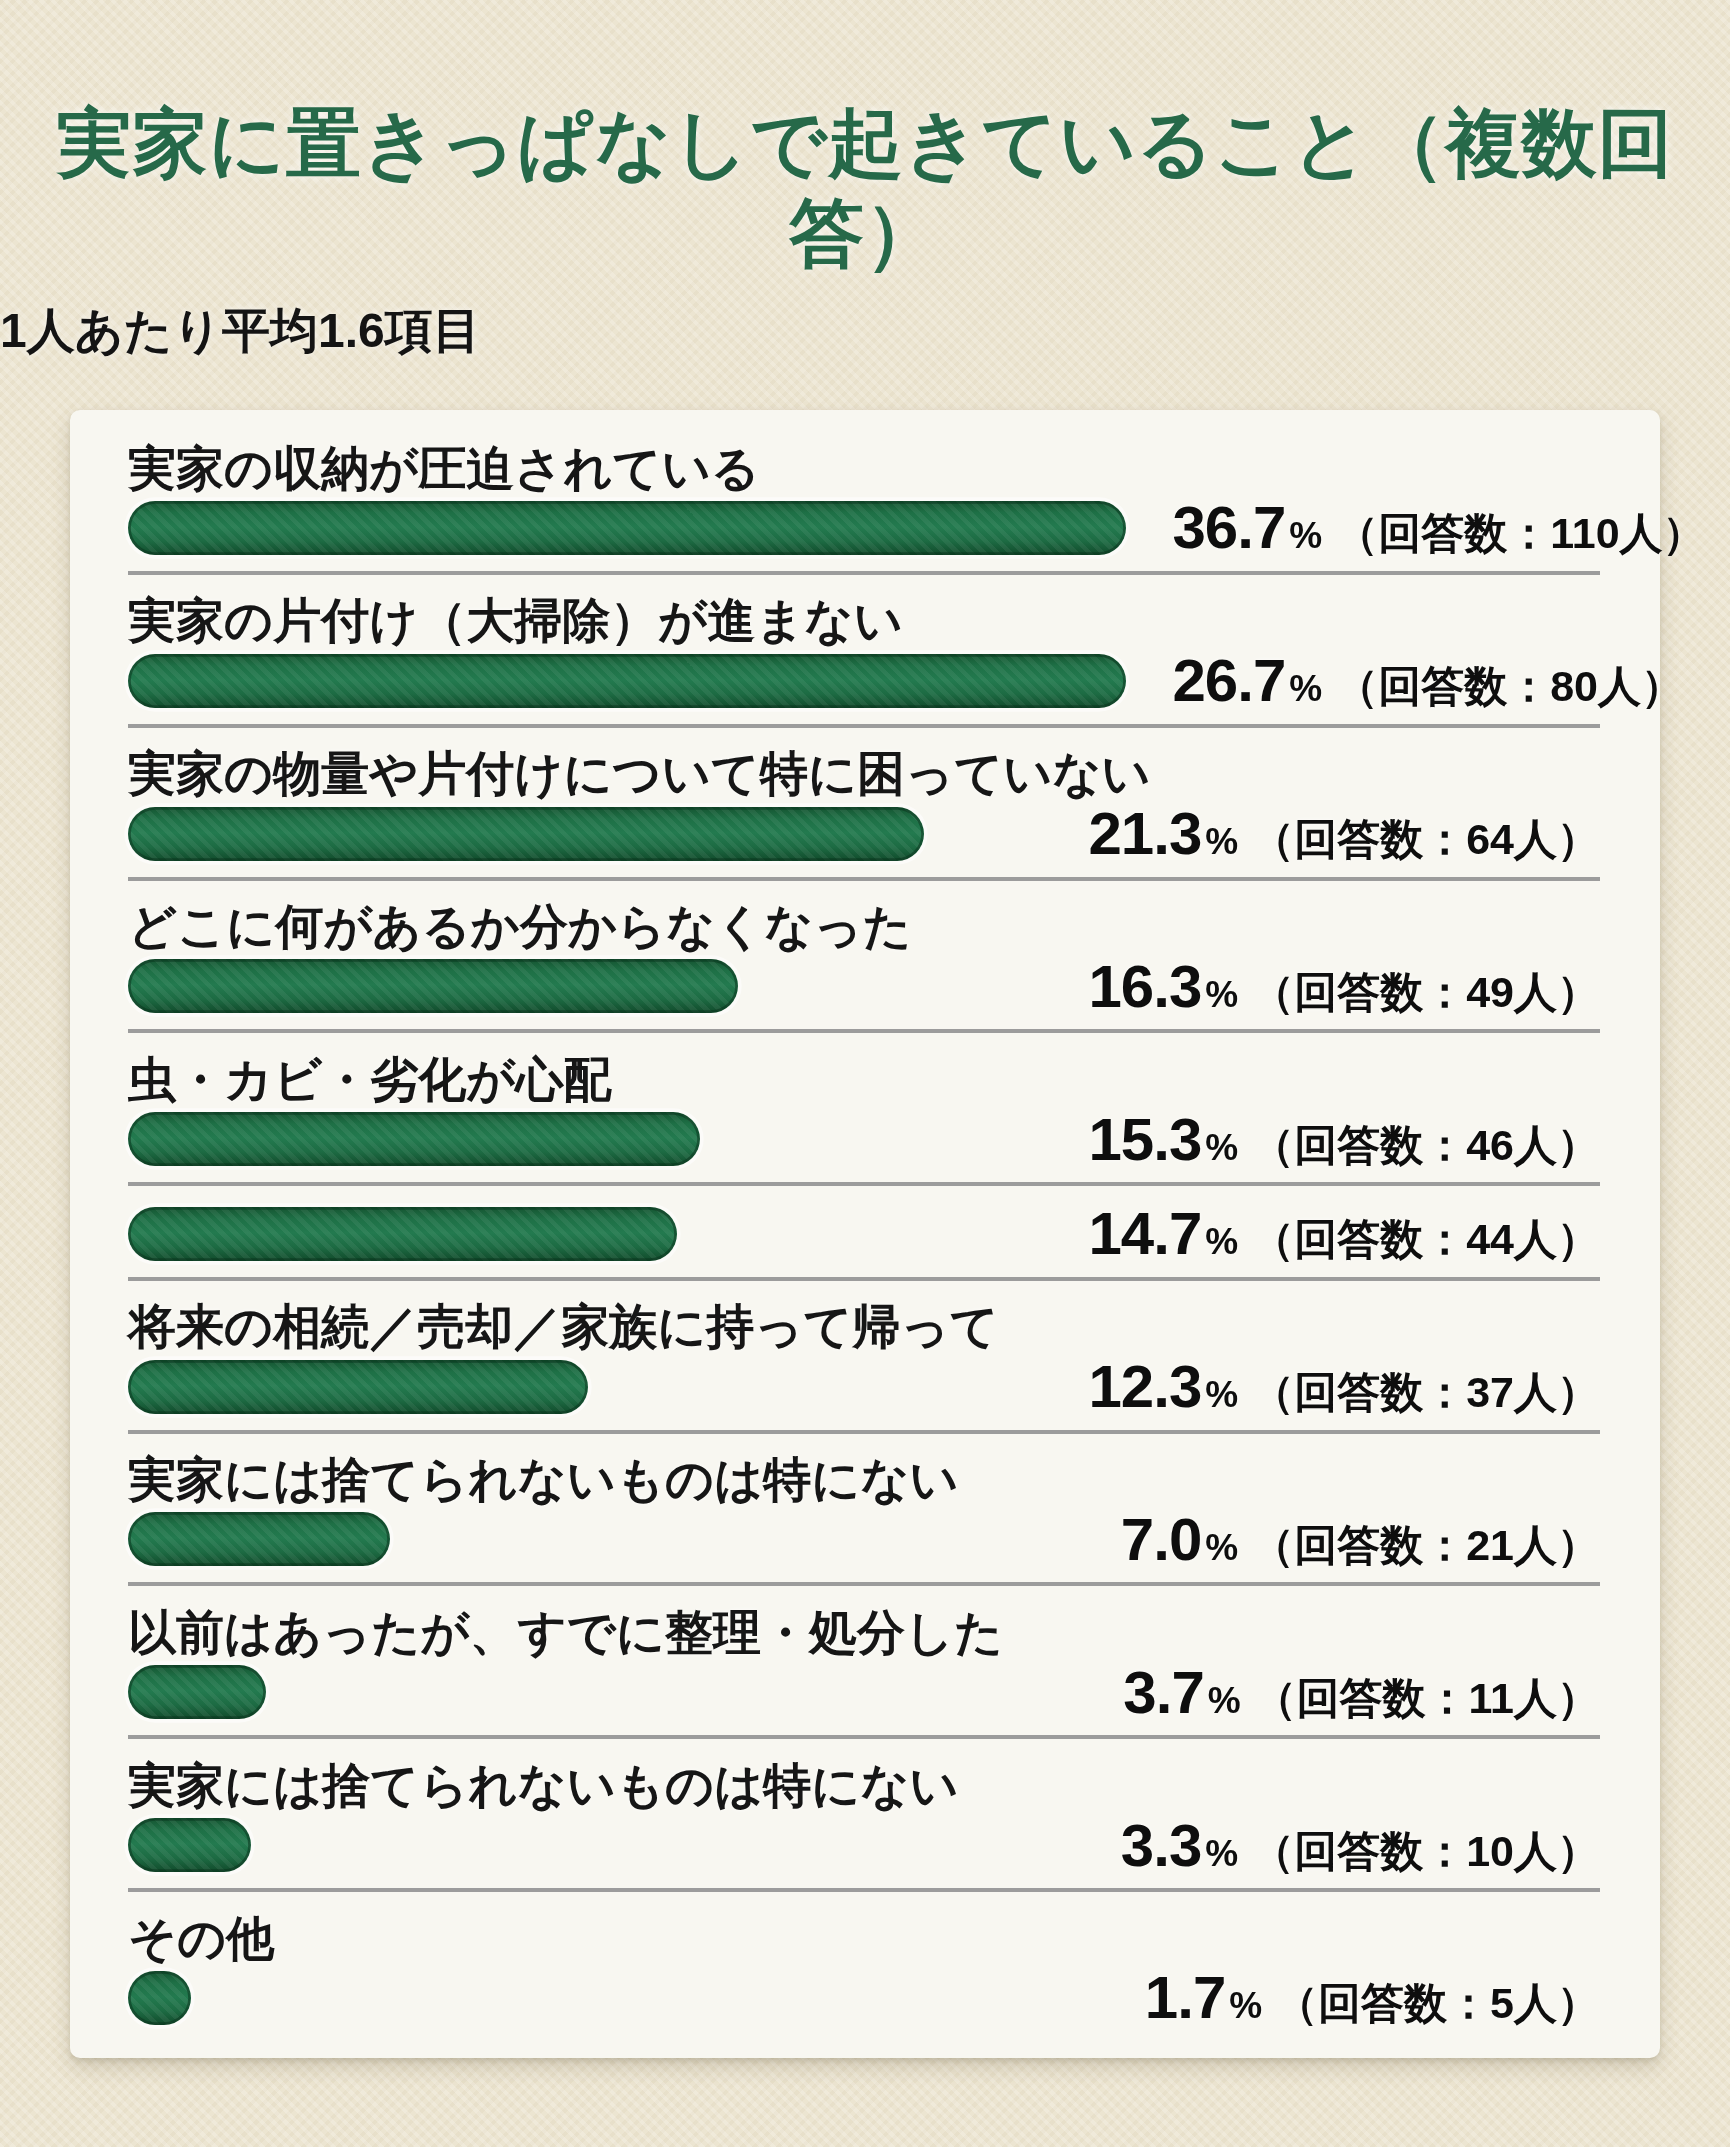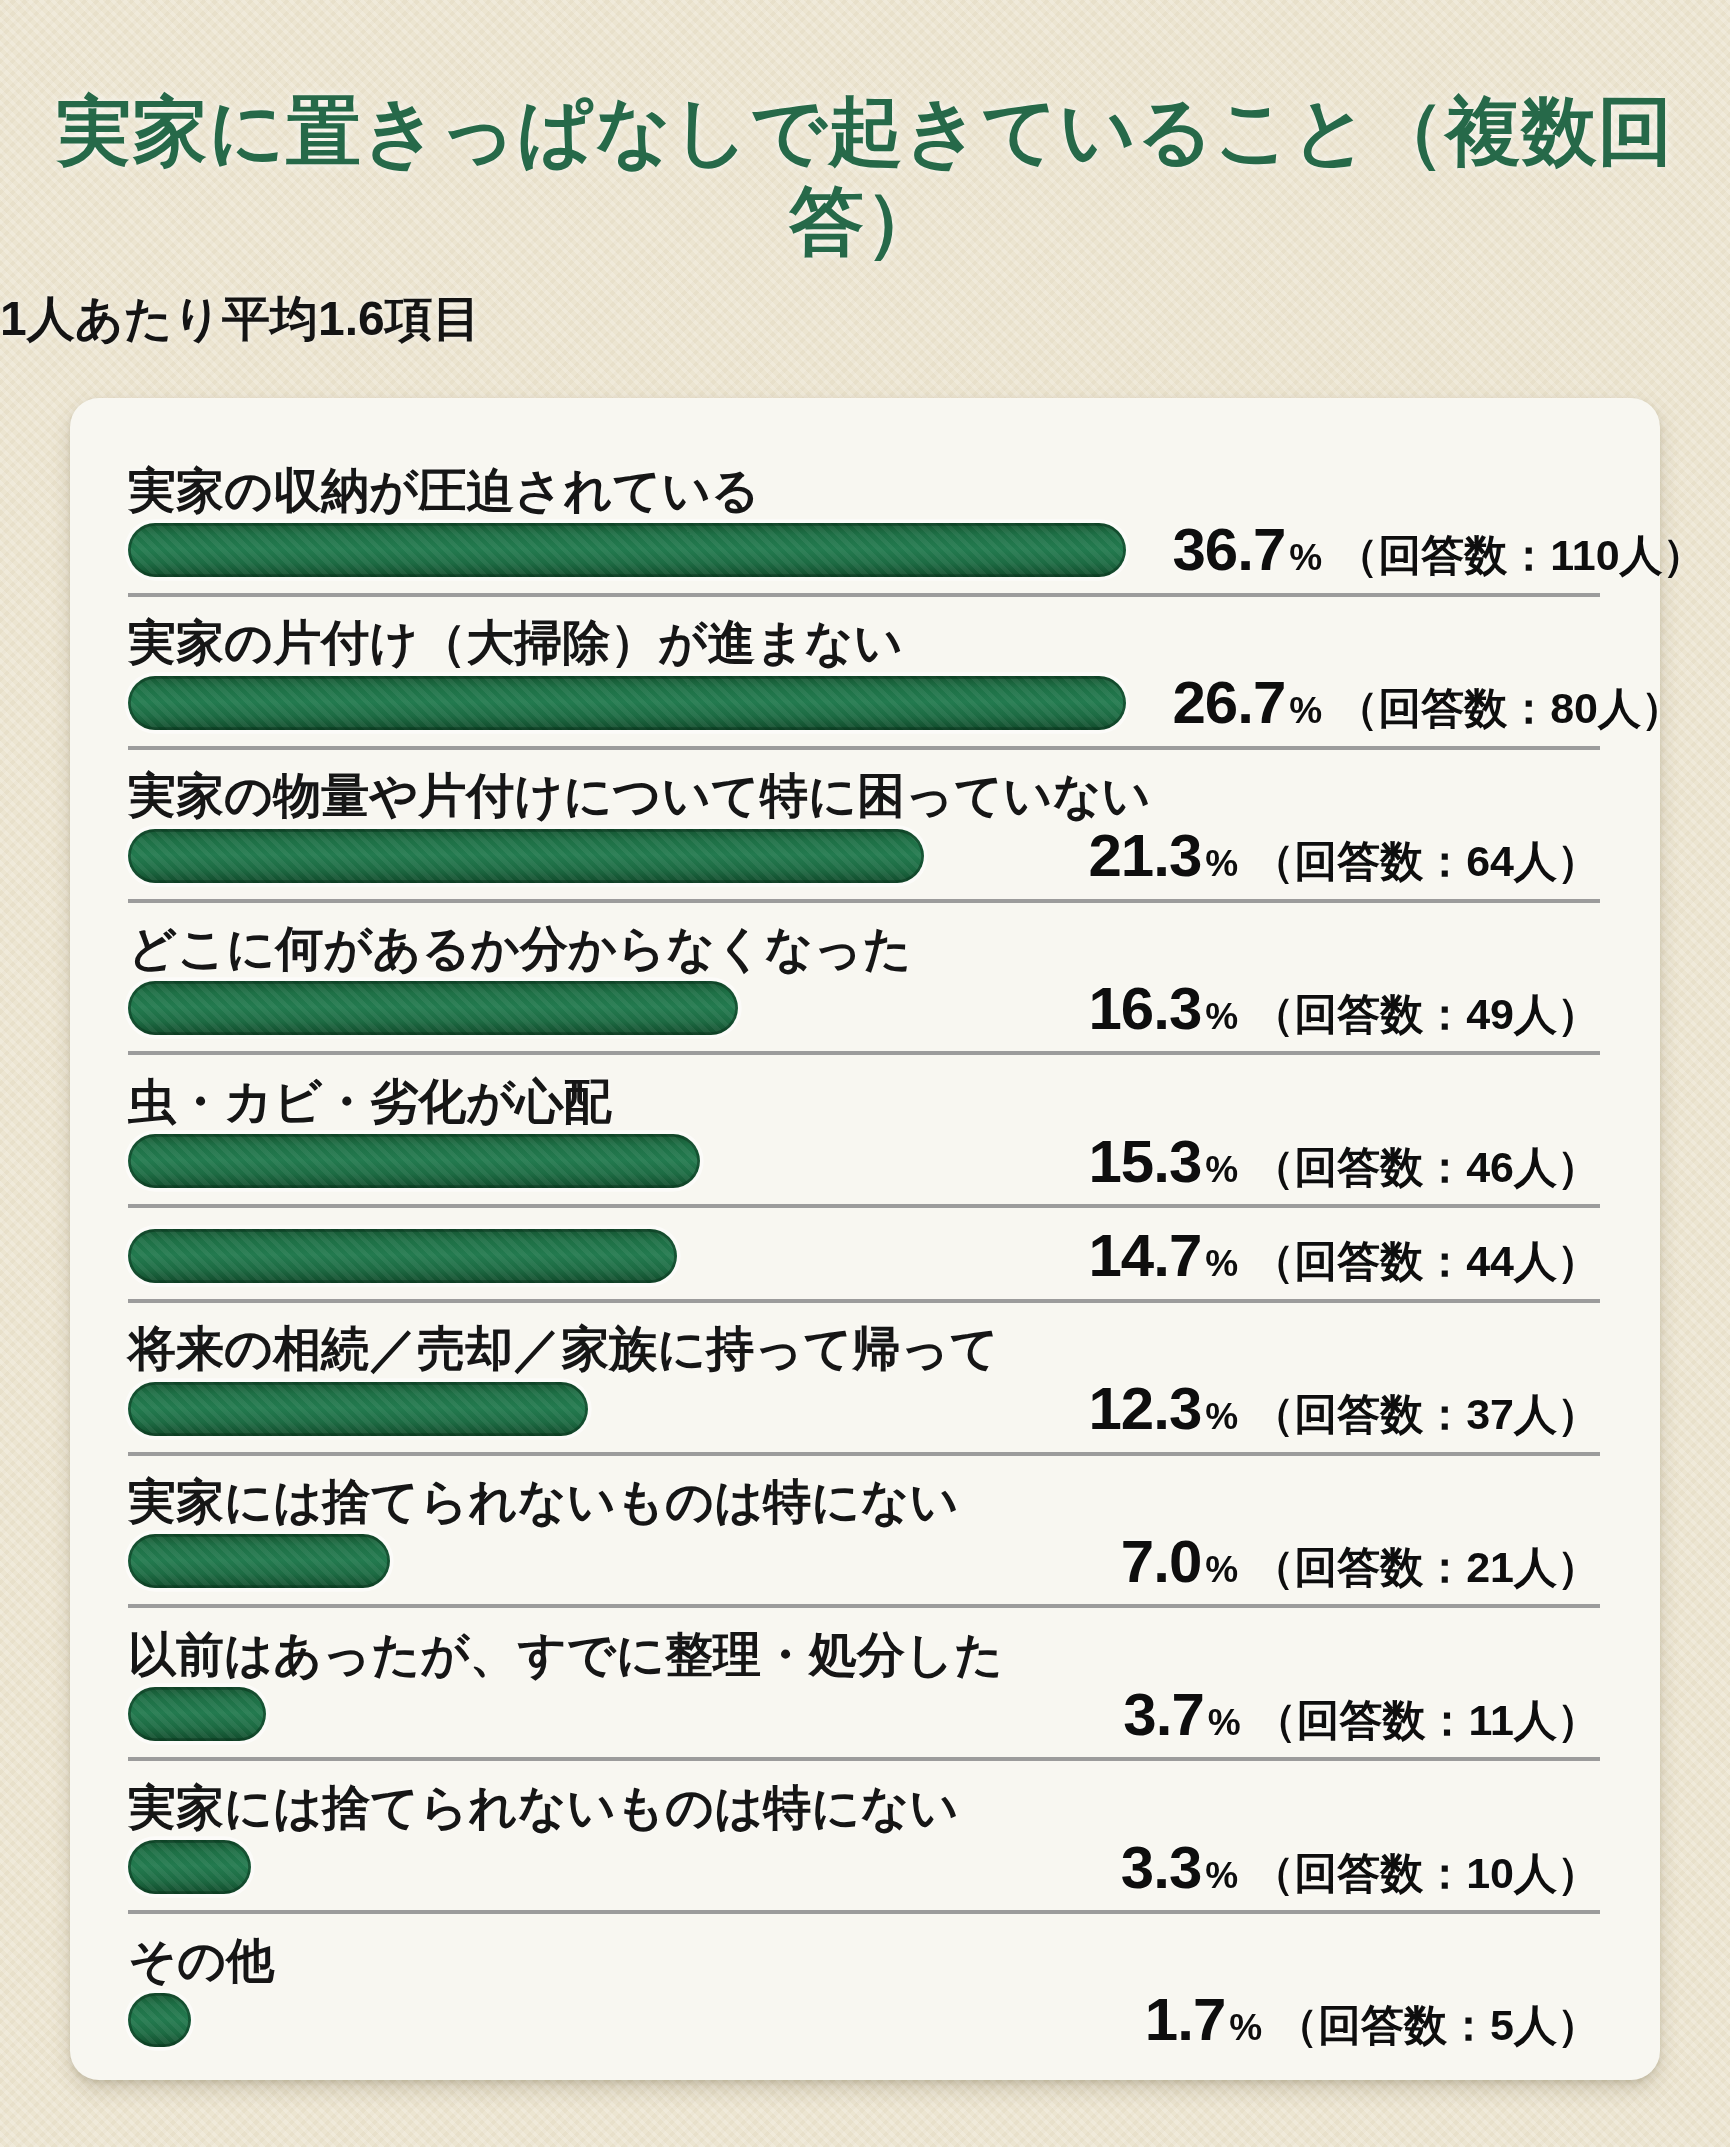--- a/index.html
+++ b/index.html
@@ -10,21 +10,21 @@
     font-family:"Liberation Sans","DejaVu Sans",sans-serif;
     background:
       repeating-linear-gradient(45deg, rgba(255,255,255,.20) 0 3.7px, rgba(255,255,255,0) 3.7px 8.4px),
       repeating-linear-gradient(-45deg, rgba(206,192,160,.14) 0 3.7px, rgba(206,192,160,0) 3.7px 8.4px),
       #ece5d1;
     overflow:hidden;
   }
   .page{width:100%;height:100%;box-sizing:border-box;padding-top:86px;}
 
   .page-title{
-    margin:0 37px;
+    margin:12px 37px;
     text-align:center;
     font-size:75px;
     line-height:1.2;
     font-weight:bold;
     color:#266949;
     letter-spacing:0.9px;
     text-shadow:0 0 9.3px rgba(255,255,255,.85);
   }
   .page-subtitle{
     margin-top:24px;
@@ -33,22 +33,22 @@
     font-weight:bold;
     color:#141414;
     text-shadow:0 0 7.5px rgba(255,255,255,.8);
   }
 
   .card{
     margin:50px auto 0;
     width:1590px;
     box-sizing:border-box;
     background:#f8f7f1;
-    border-radius:29px;
-    padding:67px 60px 28px 58px;
+    border-radius:10px;
+    padding:33px 60px 28px 58px;
     box-shadow:0 9.3px 20.5px rgba(95,82,50,.20), 0 2.8px 5.6px rgba(95,82,50,.14);
   }
 
   .row{
     padding:20.5px 0 16px;
     border-bottom:4.7px solid #9c9c9c;
   }
   .row:first-child{padding-top:0;}
   .row:last-child{border-bottom:none;padding-bottom:5.6px;}
 

